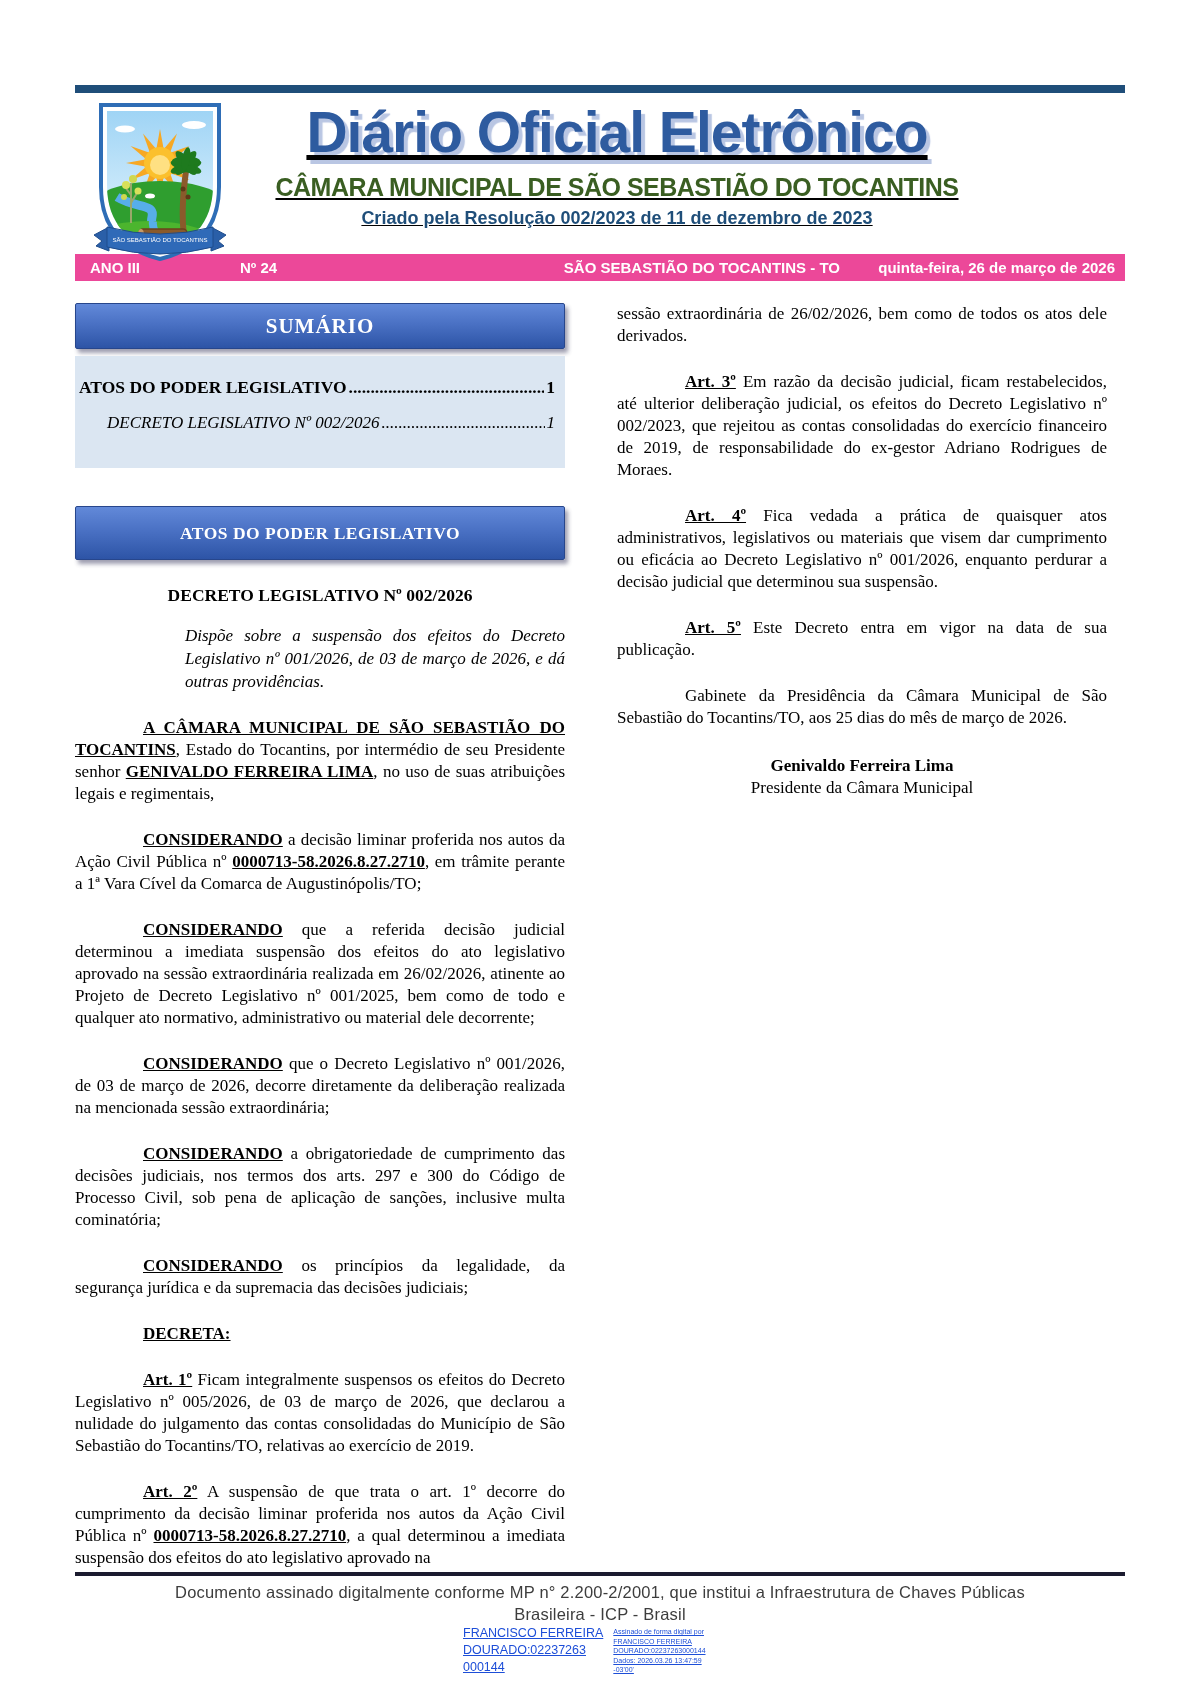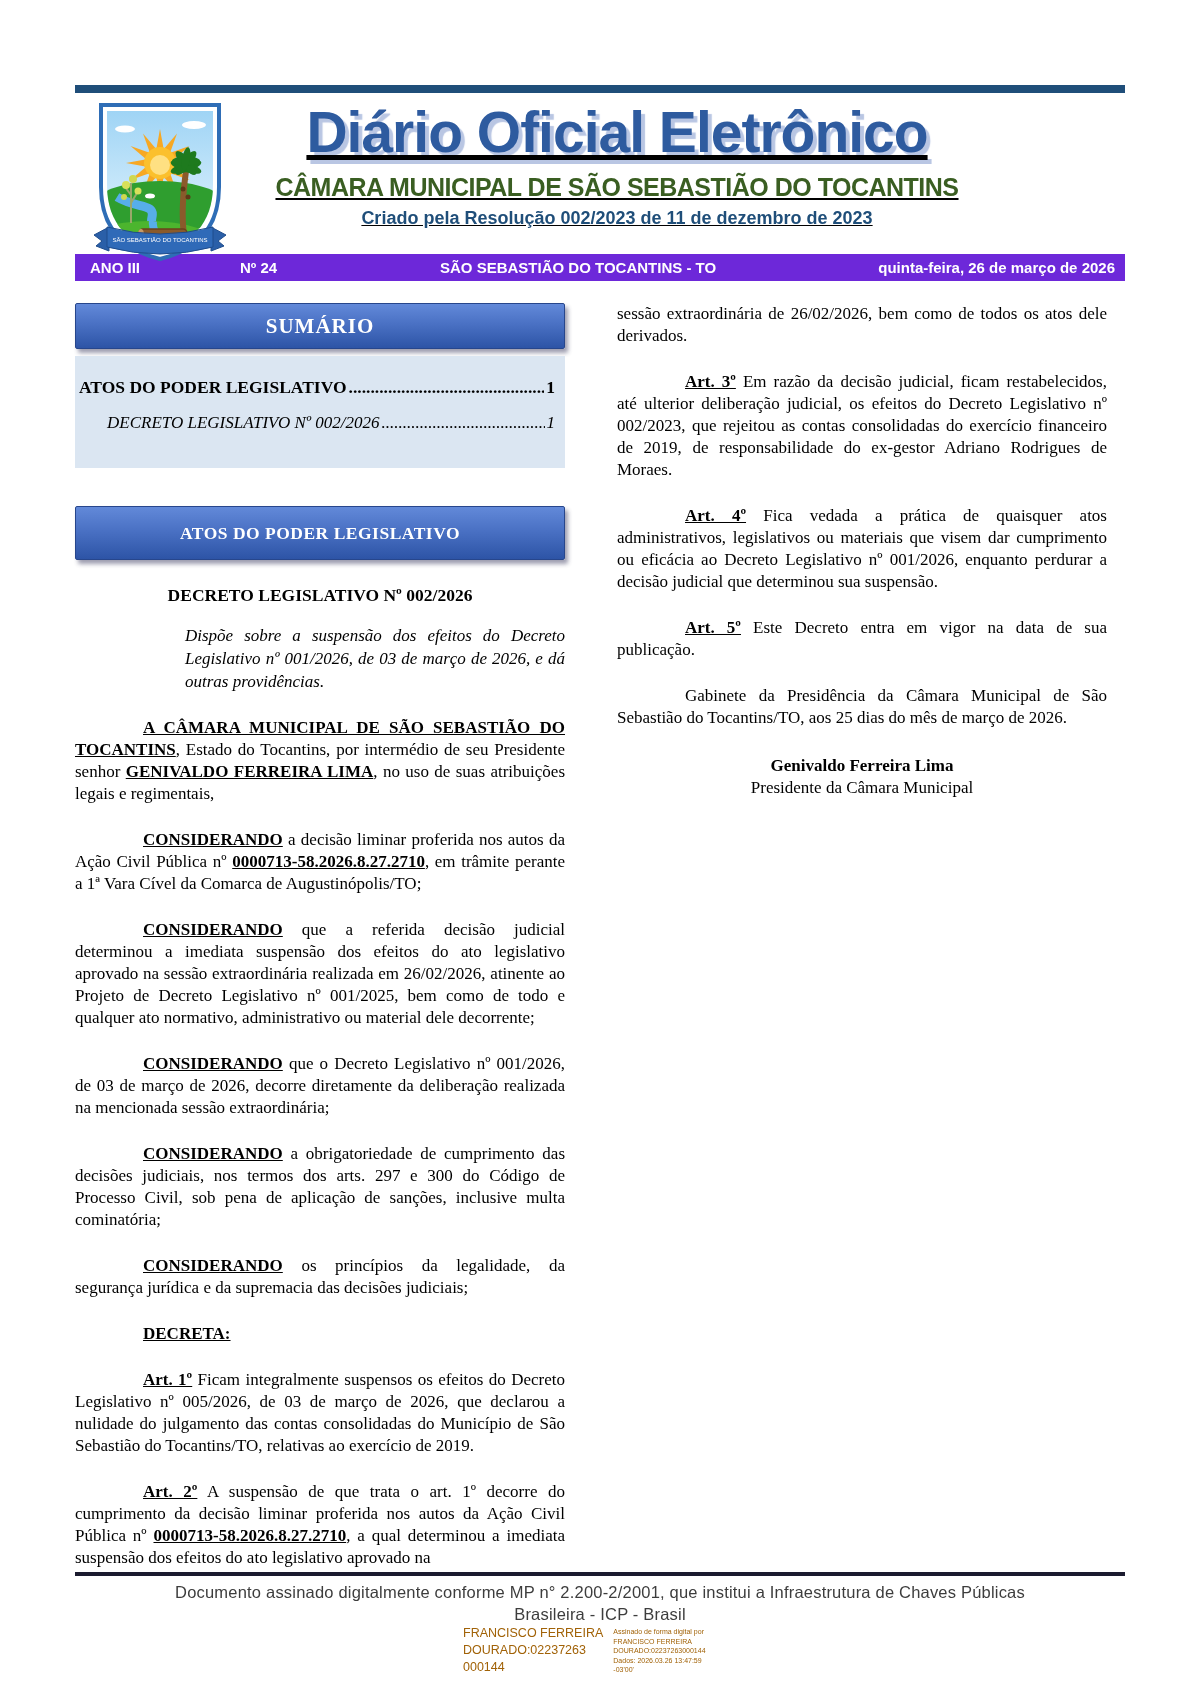--- a/index.html
+++ b/index.html
@@ -12,25 +12,25 @@
   .masthead{position:relative;padding-top:10px;height:151px;text-decoration:underline;}
   .logo{position:absolute;left:18px;top:8px;width:134px;height:162px;z-index:5;}
   .mast-text{padding-left:34px;text-align:center;}
   .mast-title{font-family:"Liberation Sans", sans-serif;font-weight:bold;font-size:57px;
               line-height:1.05;color:#2E5B9F;letter-spacing:-1px;
               text-shadow:4px 4px 1px #b9c6e3;}
   .mast-sub{margin-top:10px;font-family:"Liberation Sans", sans-serif;font-weight:bold;
             font-size:25px;color:#3A5E22;letter-spacing:-0.5px;}
   .mast-created{margin-top:6px;font-family:"Liberation Sans", sans-serif;font-weight:bold;
             font-size:18px;color:#1F4E79;}
-  .info-bar{height:27px;background:#6d28d9;color:#fff;display:flex;align-items:center;
+  .info-bar{height:27px;background:#ec4899;color:#fff;display:flex;align-items:center;
             font-family:"Liberation Sans", sans-serif;font-weight:bold;font-size:15px;}
   .info-bar .c1{width:150px;padding-left:15px;}
   .info-bar .c2{width:200px;}
-  .info-bar .c3{flex:1;text-align:left;}
+  .info-bar .c3{flex:1;text-align:right;}
   .info-bar .c4{width:275px;text-align:right;padding-right:10px;}
 
   
   .columns{display:flex;gap:52px;margin-top:22px;}
   .col{width:490px;font-size:17px;line-height:22px;text-align:justify;}
 
   .banner{background:linear-gradient(180deg,#6289d9 0%,#4a71c4 45%,#2d54a6 100%);
           border:1px solid #27468c;border-radius:2px;color:#fff;text-align:center;
           font-weight:bold;box-shadow:3px 4px 4px rgba(40,40,80,.45);}
   .summary-banner{height:44px;line-height:44px;font-size:21px;letter-spacing:1px;}
@@ -48,21 +48,21 @@
   .b{font-weight:bold;text-decoration:underline;}
   .sig-name{margin-top:26px;text-align:center;font-weight:bold;}
   .sig-role{text-align:center;}
 
   
   .footer{position:absolute;left:75px;top:1572px;width:1050px;
           font-family:"Liberation Sans", sans-serif;color:#3d3d3d;}
   .footer-rule{border-top:4px solid #1b1b2f;margin-bottom:7px;}
   .footer-l1,.footer-l2{text-align:center;font-size:16.5px;letter-spacing:.2px;}
   .footer-l2{margin-top:3px;}
-  .digital-sig{position:absolute;left:388px;top:53px;display:flex;gap:10px;color:#a16207;}
+  .digital-sig{position:absolute;left:388px;top:53px;display:flex;gap:10px;color:#1d4ed8;text-decoration:underline;}
   .ds-name{font-size:12.5px;line-height:17px;white-space:nowrap;}
   .ds-detail{font-size:7px;line-height:9.5px;white-space:nowrap;padding-top:2px;}
   .squiggle{position:absolute;left:130px;top:2px;z-index:-1;}
 </style>
 </head>
 <body>
 
 <div class="page">
   <div class="content">
     <div class="topbar"></div>

